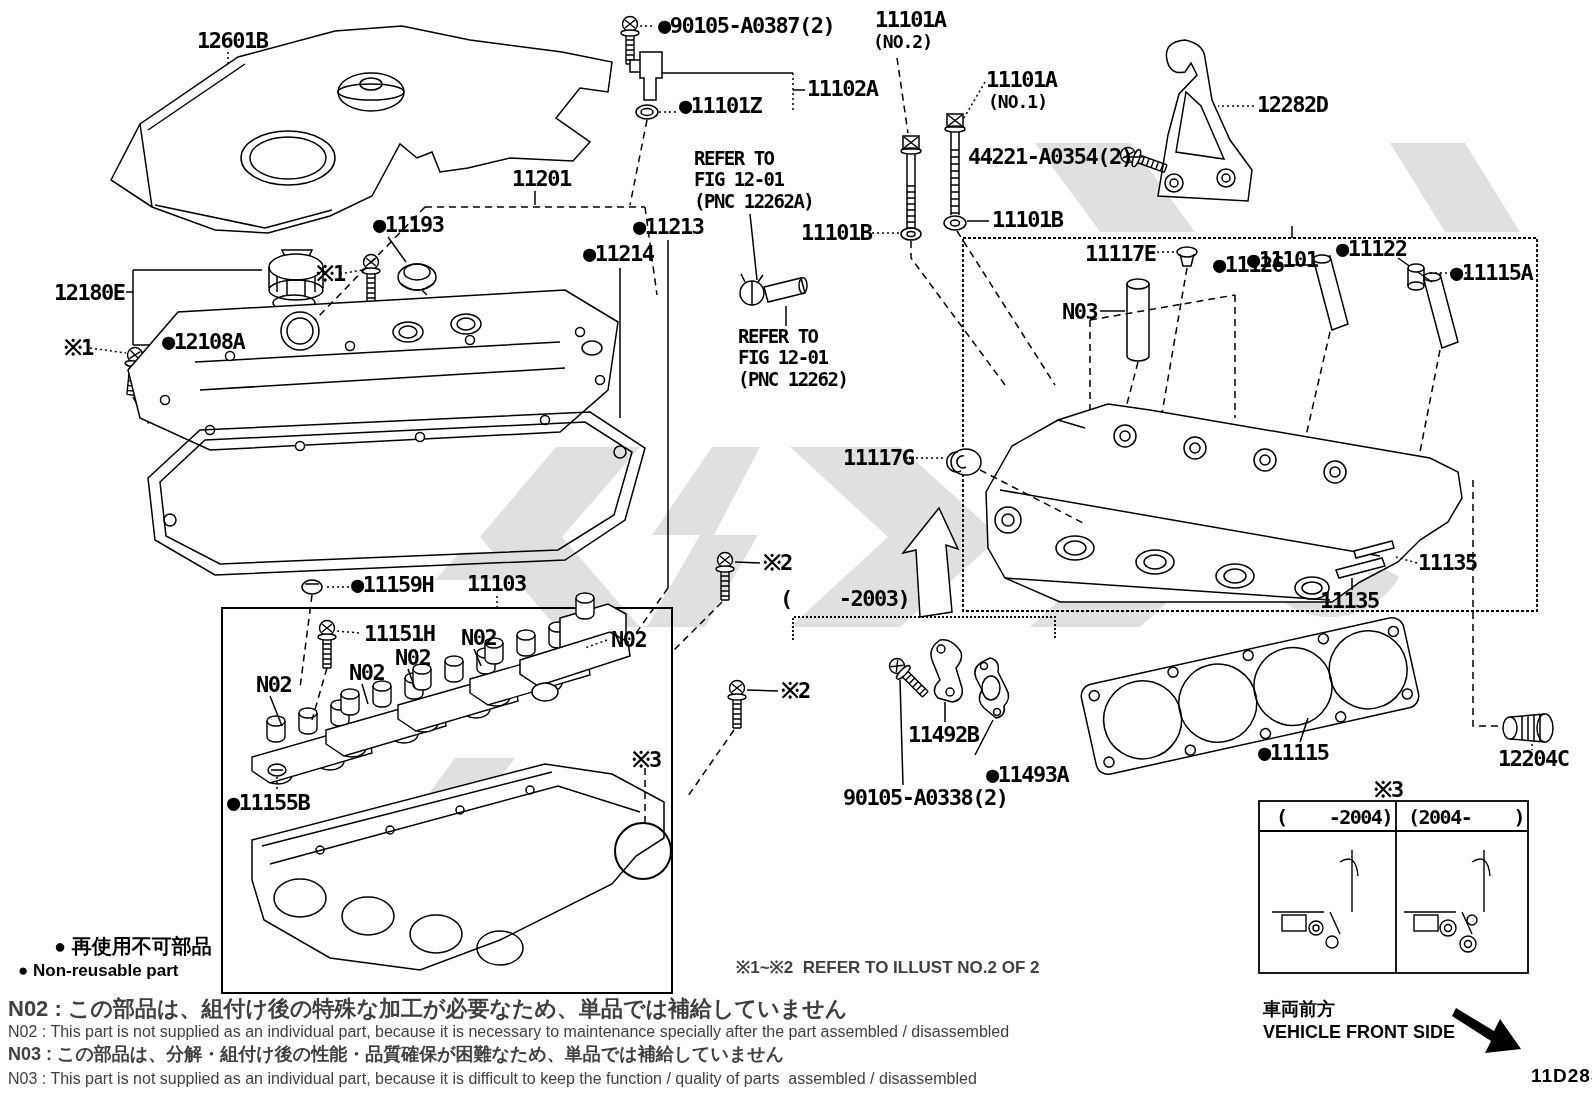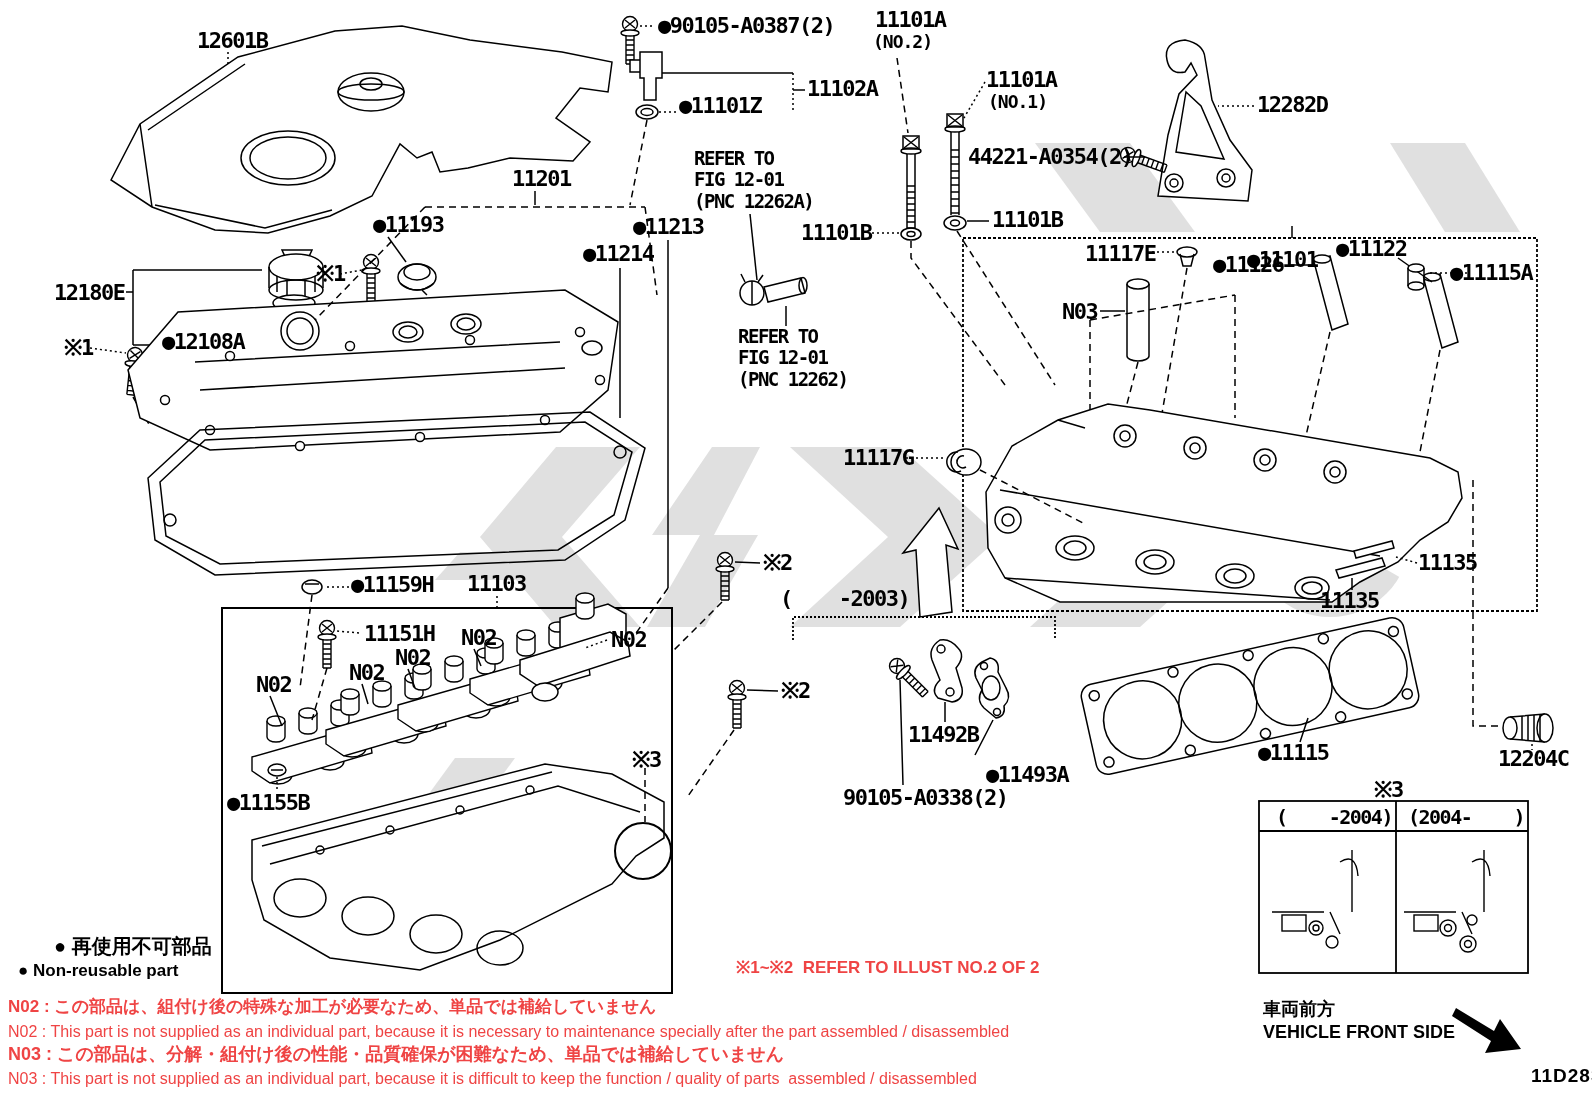--- a/index.html
+++ b/index.html
@@ -5,21 +5,21 @@
   html,body{margin:0;padding:0;background:#fff;}
   #stage{position:relative;width:1592px;height:1099px;background:#fff;overflow:hidden;
          font-family:"DejaVu Sans Mono",monospace;}
   #art{position:absolute;left:0;top:0;}
   .plabel{position:absolute;font:bold 22px/1 "DejaVu Sans Mono",monospace;
           letter-spacing:-1.5px;color:#000;white-space:pre;}
   .plabel.small{font-size:18px;letter-spacing:-1px;}
   .refnote{position:absolute;font:bold 19px/1.12 "DejaVu Sans Mono",monospace;
            letter-spacing:-1.5px;color:#000;white-space:pre;}
   .jp{font-family:"Liberation Sans","DejaVu Sans",sans-serif;}
-  .note-line{position:absolute;font:16px/1 "Liberation Sans",sans-serif;color:#ef4444;white-space:pre;}
+  .note-line{position:absolute;font:16px/1 "Liberation Sans",sans-serif;color:#404040;white-space:pre;}
   .legend-line{position:absolute;font:bold 17px/1 "Liberation Sans",sans-serif;color:#000;white-space:pre;}
   .tbl-hdr{position:absolute;font:bold 20px/1 "DejaVu Sans Mono",monospace;letter-spacing:-1.5px;white-space:pre;}
   .code{position:absolute;font:bold 19px/1 "Liberation Sans",sans-serif;letter-spacing:1px;margin-left:34px;}
   .vf{position:absolute;font:bold 18px/1.3 "Liberation Sans",sans-serif;white-space:pre;}
 </style>
 </head>
 <body>
 
 <div id="stage">
 
@@ -412,20 +412,20 @@
     </div>
 
   <div class="plabel" style="left:780px;top:588px;">(    -2003)</div>
   <div class="tbl-hdr" style="left:1276px;top:807px;">(    -2004)</div>
   <div class="tbl-hdr" style="left:1408px;top:807px;">(2004-    )</div>
 
   <div class="legend-line" style="left:18px;top:936px;font-size:20px;margin-left:36px;"><span>●</span> <span class="jp">再使用不可部品</span></div>
   <div class="legend-line" style="left:18px;top:962px;"><span>●</span> <span>Non-reusable part</span></div>
 
   <div class="note-line" style="left:736px;top:959px;font-weight:bold;font-size:17px;">※1~※2  REFER TO ILLUST NO.2 OF 2</div>
-  <div class="note-line jp" style="left:8px;top:998px;font-size:17px;font-weight:bold;">N02 : この部品は、組付け後の特殊な加工が必要なため、単品では補給していません</div>
+  <div class="note-line jp" style="left:8px;top:998px;font-size:22px;font-weight:bold;">N02 : この部品は、組付け後の特殊な加工が必要なため、単品では補給していません</div>
   <div class="note-line" style="left:8px;top:1024px;">N02 : This part is not supplied as an individual part, because it is necessary to maintenance specially after the part assembled / disassembled</div>
   <div class="note-line jp" style="left:8px;top:1045px;font-size:18px;font-weight:bold;">N03 : この部品は、分解・組付け後の性能・品質確保が困難なため、単品では補給していません</div>
   <div class="note-line" style="left:8px;top:1071px;">N03 : This part is not supplied as an individual part, because it is difficult to keep the function / quality of parts  assembled / disassembled</div>
 
   <div class="vf" style="left:1263px;top:998px;"><span class="jp">車両前方</span><br><span>VEHICLE FRONT SIDE</span></div>
   <div class="code" style="left:1497px;top:1066px;">11D283G</div>
 </div>
 
 </body></html>

